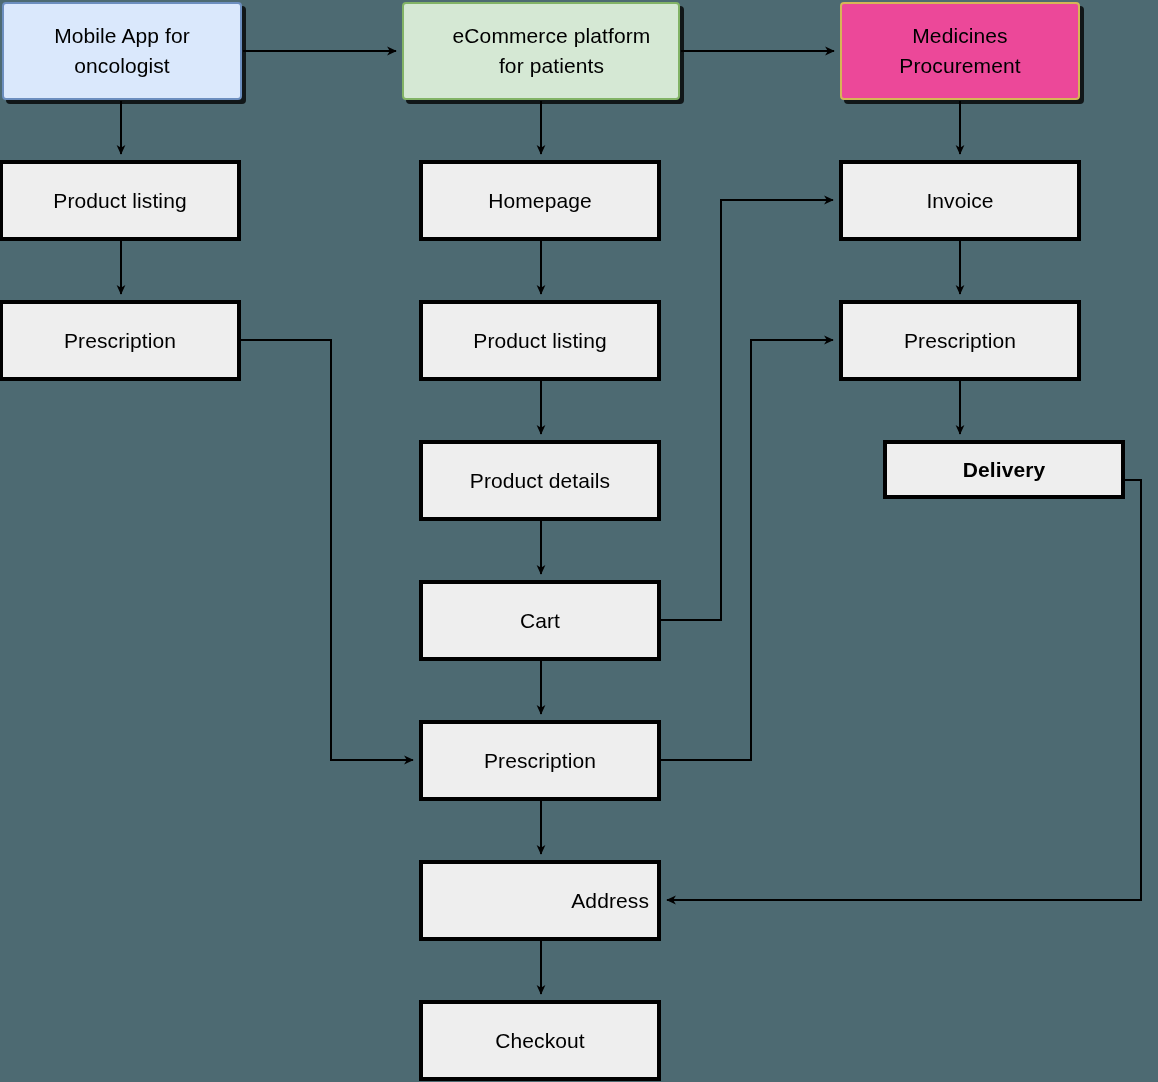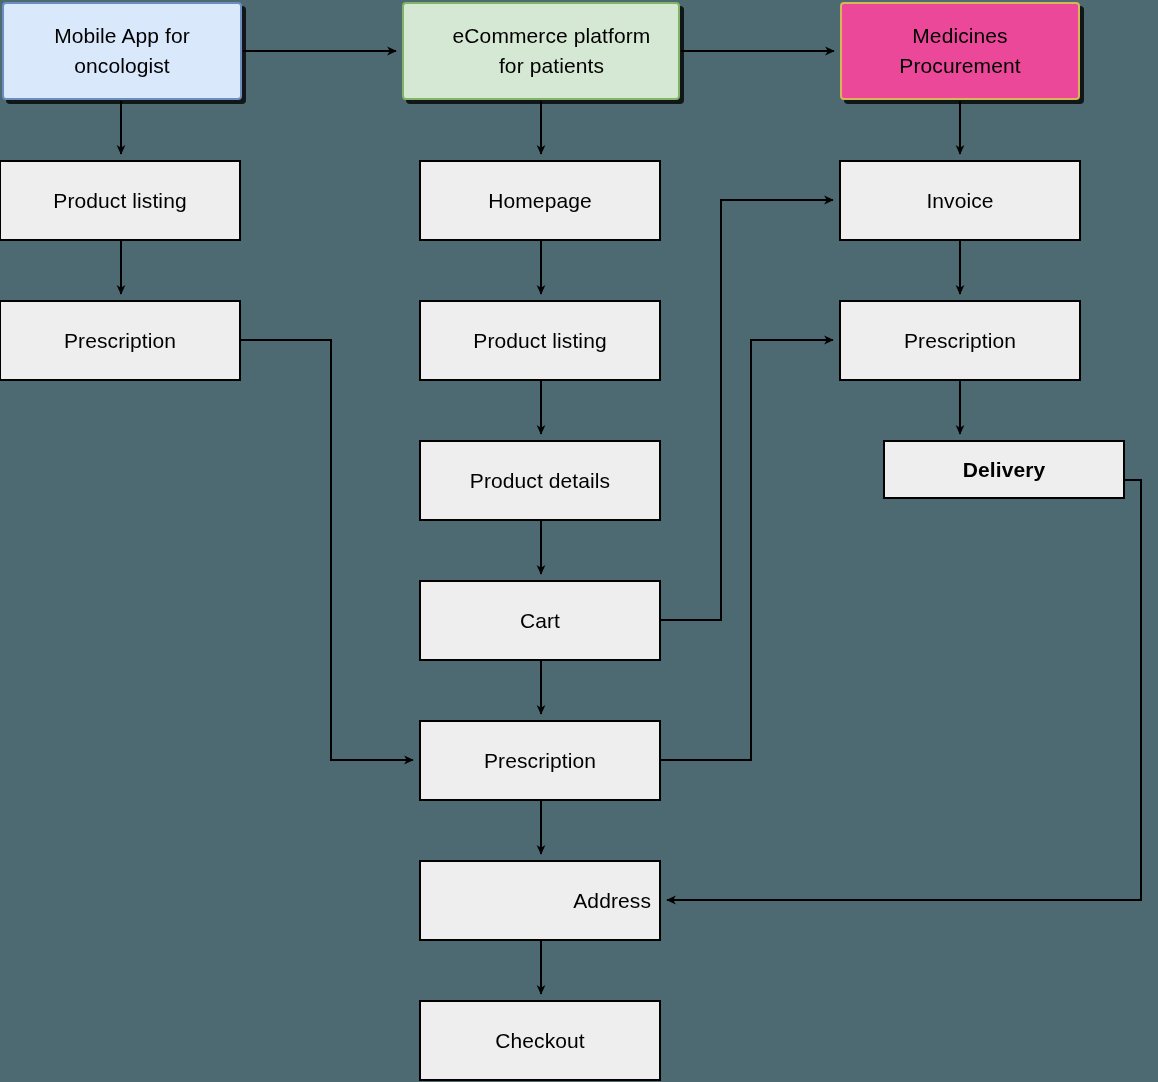--- a/index.html
+++ b/index.html
@@ -31,21 +31,21 @@
     justify-content: center;
     text-align: center;
     color: #000000;
     font-size: 21px;
     line-height: 1.42;
     letter-spacing: 0.1px;
     z-index: 2;
   }
   .node.process {
     background: #eeeeee;
-    border: 2px solid #000000;
+    border: 4px solid #000000;
   }
   .node.rounded {
     border-radius: 4px;
     border-width: 2px;
     border-style: solid;
     box-shadow: 4px 4px 0 rgba(0,0,0,0.78);
   }
   .node.blue   { background: #dae8fc; border-color: #6c8ebf; }
   .node.green  { background: #d5e8d4; border-color: #82b366; }
   .node.yellow { background: #ec4899; border-color: #d6b656; }

